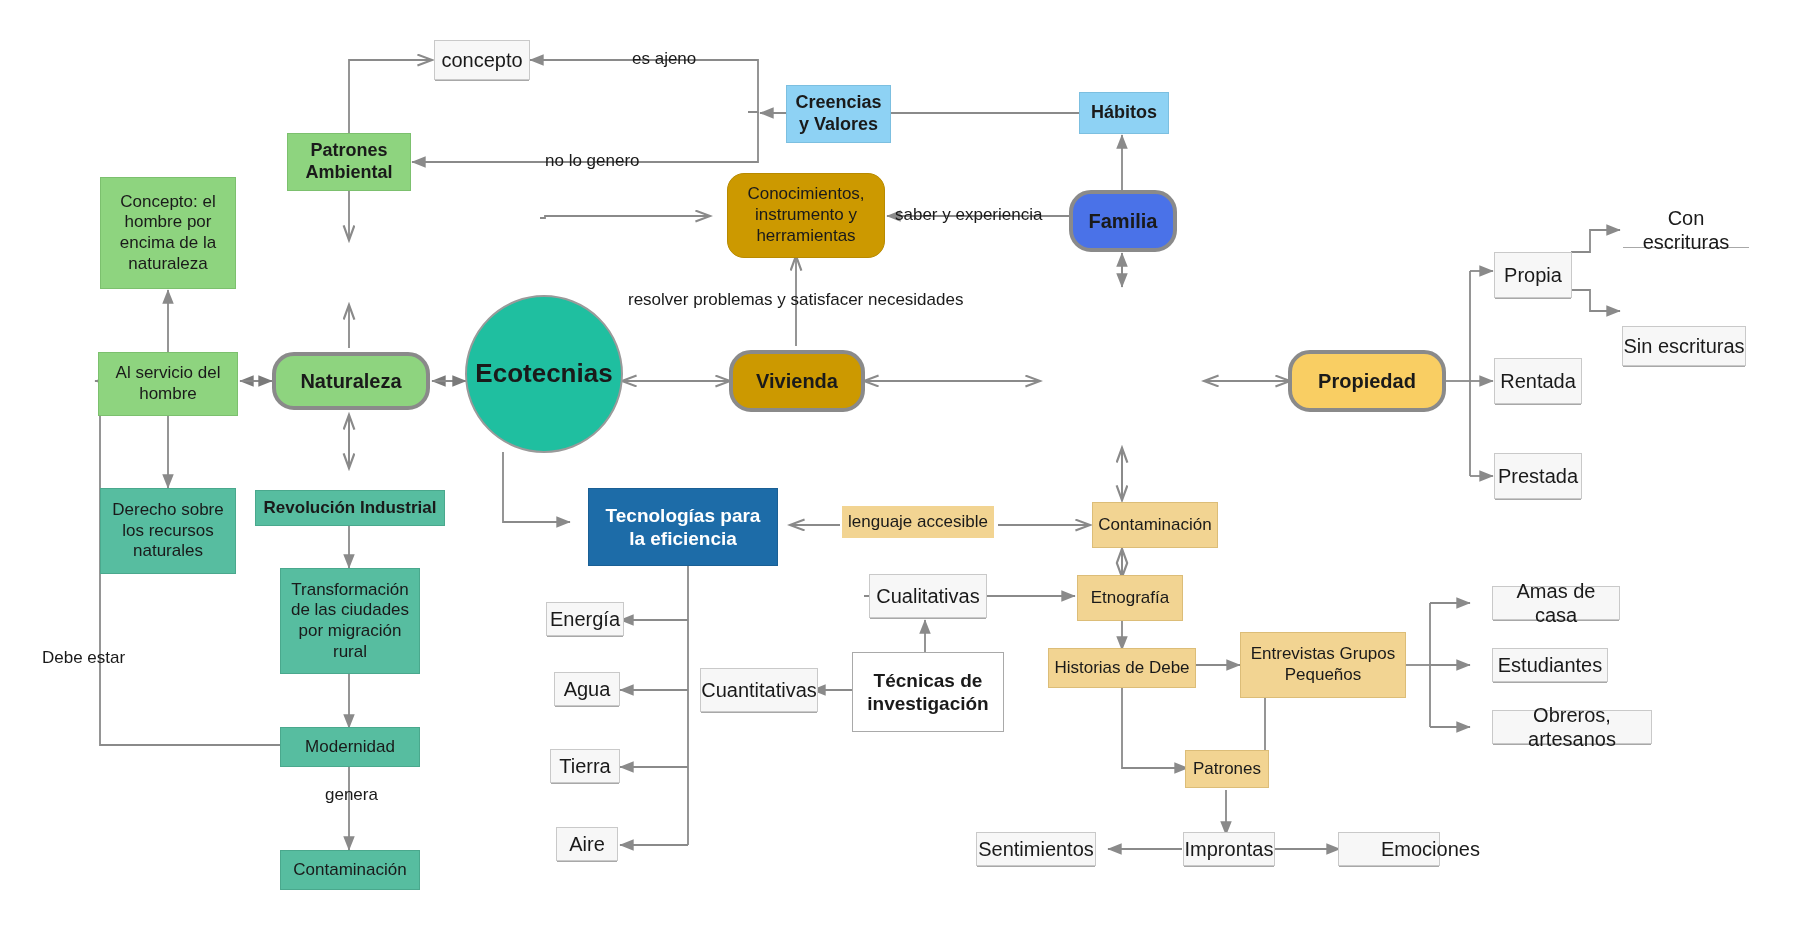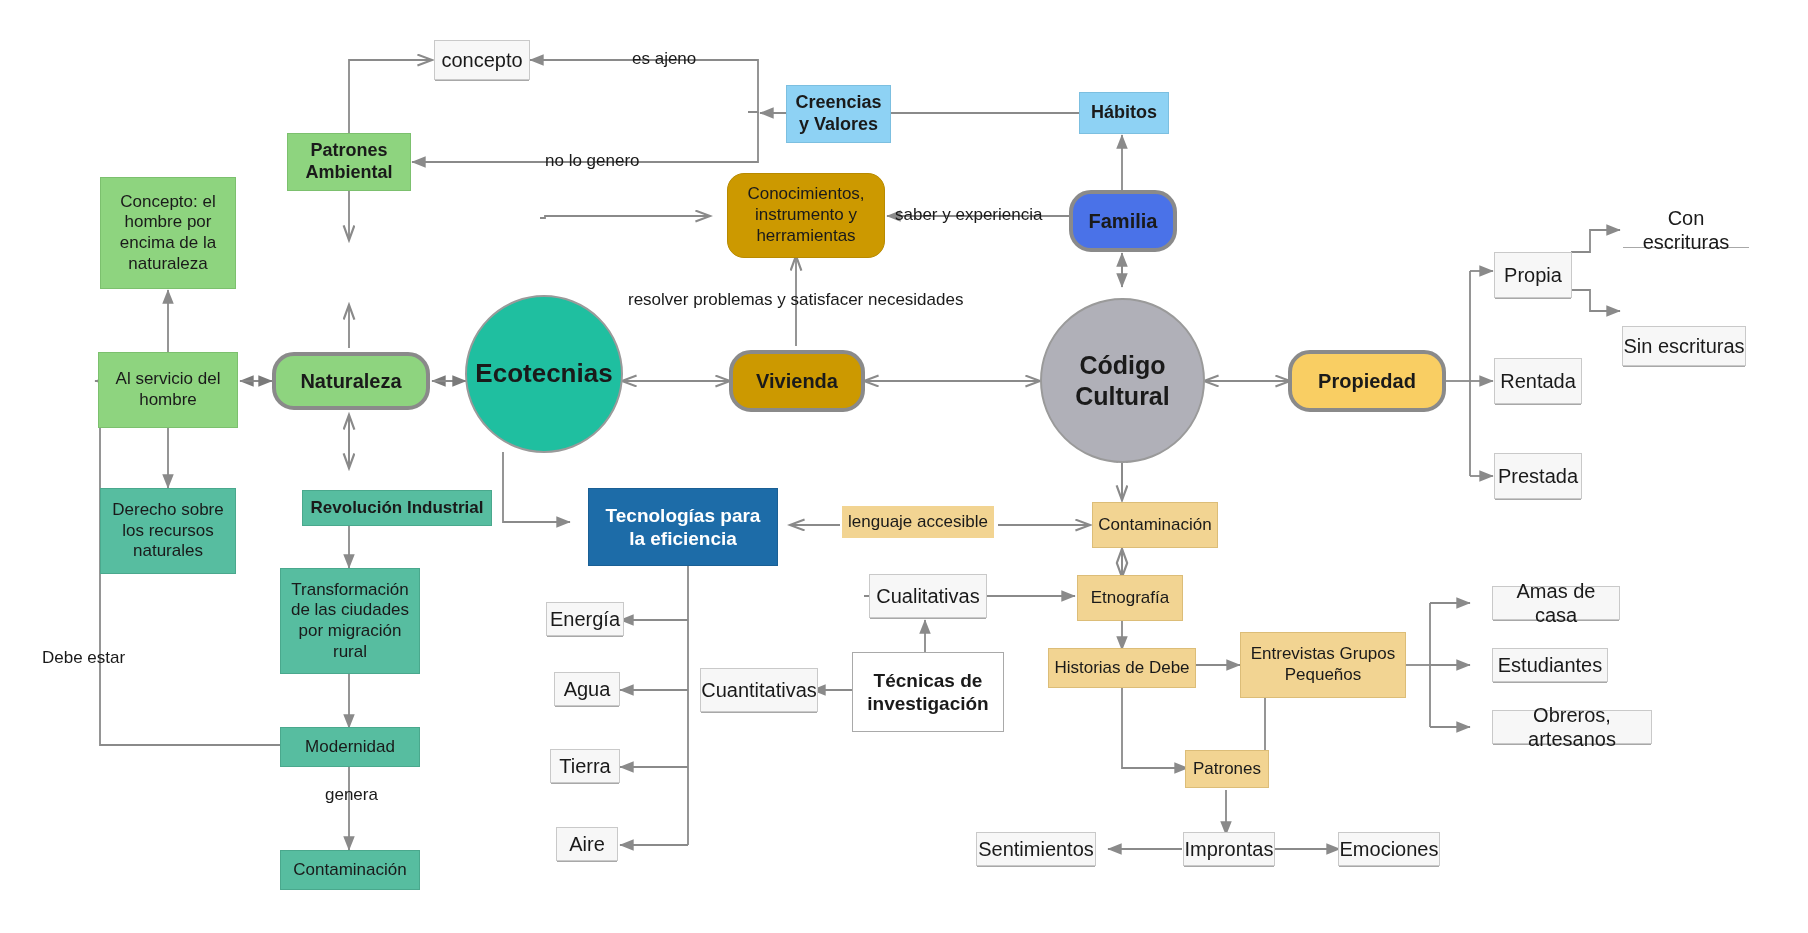--- a/index.html
+++ b/index.html
@@ -65,21 +65,20 @@
   .teal {
     background: #57bda0;
     border: 1px solid #4aa88d;
     font-size: 17px;
   }
   .teal-bold {
     background: #57bda0;
     border: 1px solid #4aa88d;
     font-size: 17px;
     font-weight: bold;
-    margin-left: 47px;
   }
   .skyblue {
     background: #8ed2f4;
     border: 1px solid #7cbfe0;
     font-size: 18px;
     font-weight: bold;
   }
   .gold {
     background: #cc9900;
     border: 1px solid #b88a00;
@@ -284,41 +283,37 @@
     <span>Familia</span>
   </div>
 
   <div class="node green" style="left:100px; top:177px; width:136px; height:112px; white-space:pre-line;">
     <span>Concepto: el
 hombre por
 encima de la
 naturaleza</span>
   </div>
 
-  <div class="node green" style="left:98px; top:352px; width:140px; height:76px; white-space:pre-line;">
+  <div class="node green" style="left:98px; top:352px; width:140px; height:64px; white-space:pre-line;">
     <span>Al servicio del
 hombre</span>
   </div>
 
   <div class="node pill pill-green" style="left:272px; top:352px; width:158px; height:58px;">
     <span>Naturaleza</span>
   </div>
 
   <div class="node circle circle-teal" style="left:465px; top:295px; width:158px; height:158px;">
     <span>Ecotecnias</span>
   </div>
 
   <div class="node pill pill-gold" style="left:729px; top:350px; width:136px; height:62px;">
     <span>Vivienda</span>
   </div>
 
-  <div class="node circle circle-grey" style="left:1040px; top:298px; width:165px; height:165px; white-space:pre-line;">
-    <span>Código
-Cultural</span>
-  </div>
 
   <div class="node pill pill-amber" style="left:1288px; top:350px; width:158px; height:62px;">
     <span>Propiedad</span>
   </div>
 
   <div class="node plain" style="left:1494px; top:252px; width:78px; height:46px;">
     <span>Propia</span>
   </div>
 
   <div class="node plain" style="left:1622px; top:213px; width:128px; height:34px; background:transparent; border:none; box-shadow:0 2px 0 -1px #a8a8a8;">
@@ -430,21 +425,21 @@
   </div>
 
   <div class="node plain" style="left:976px; top:832px; width:120px; height:34px;">
     <span>Sentimientos</span>
   </div>
 
   <div class="node plain" style="left:1183px; top:832px; width:92px; height:34px;">
     <span>Improntas</span>
   </div>
 
-  <div class="node plain" style="left:1338px; top:832px; width:102px; height:34px;">
+  <div class="node plain" style="left:1338px; top:832px; width:102px; height:34px;padding-left:42px;">
     <span>Emociones</span>
   </div>
 
   <div class="edge-label" style="left:632px; top:49px;">
     <span>es ajeno</span>
   </div>
 
   <div class="edge-label" style="left:545px; top:151px;">
     <span>no lo genero</span>
   </div>

